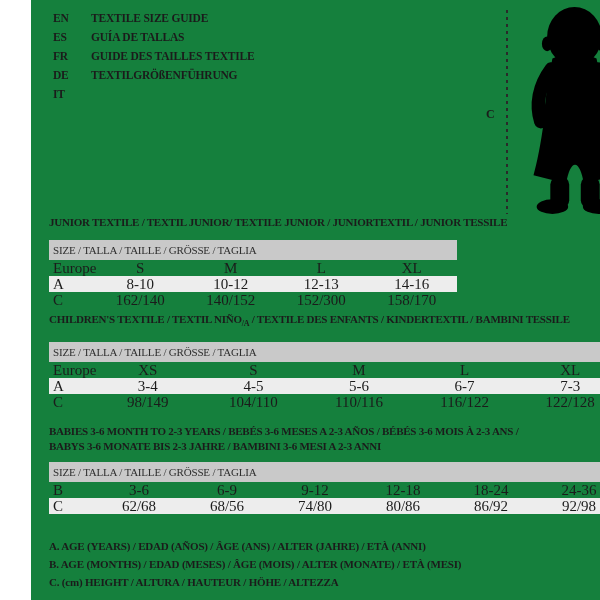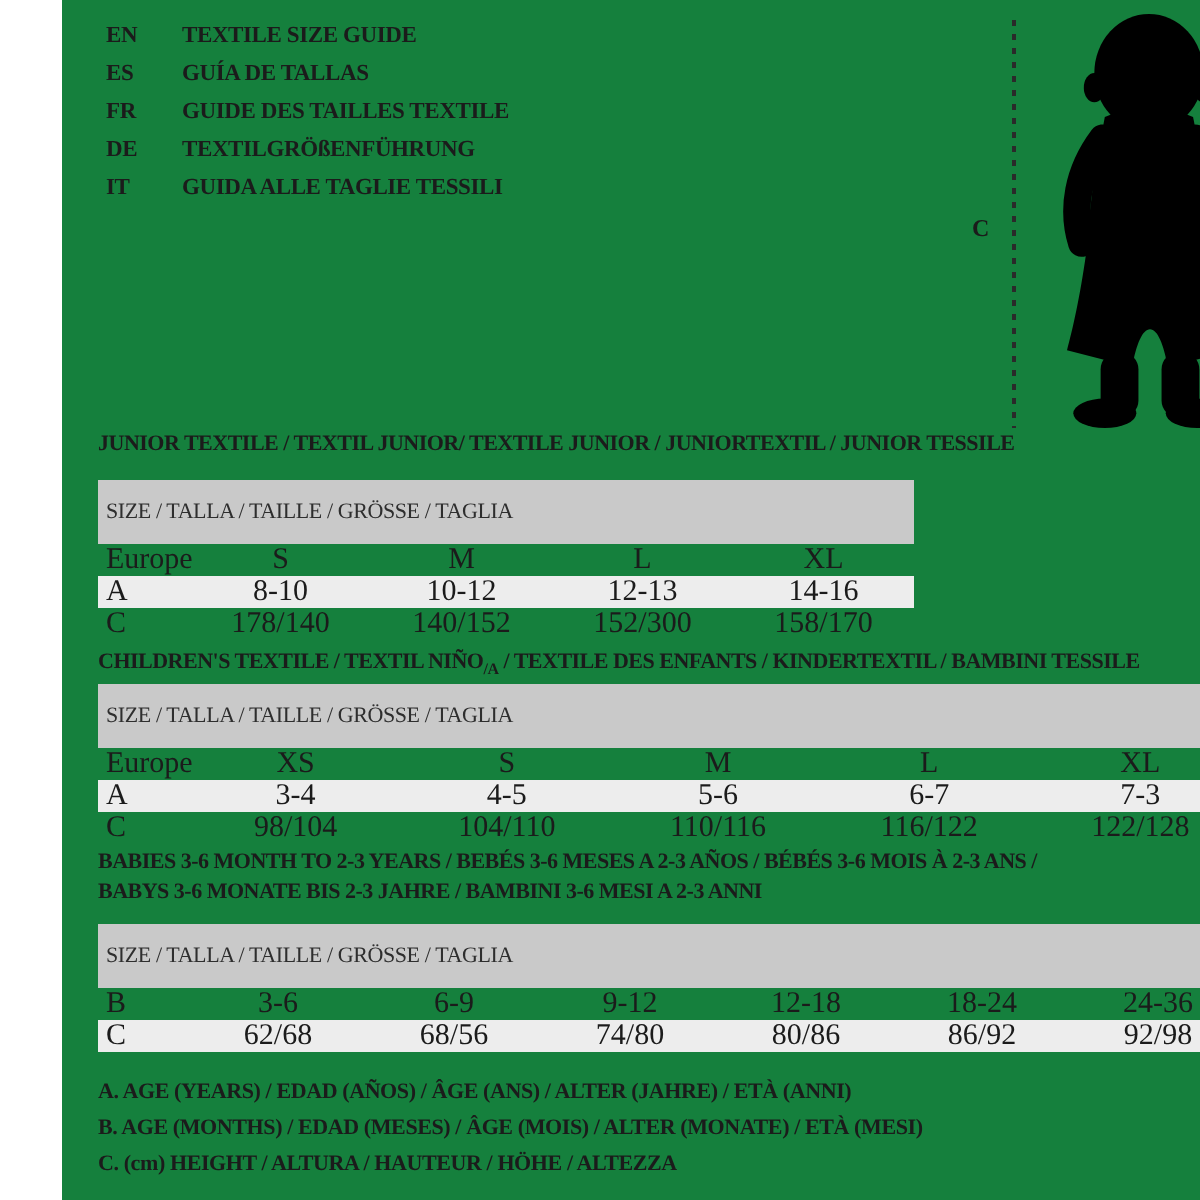--- a/index.html
+++ b/index.html
@@ -23,30 +23,30 @@
   .height-label { position:absolute; left:7px; top:101px; font-weight:bold; font-size:12px; }
   .baby { position:absolute; left:40px; top:0; }
 
   
   .sec-title { position:absolute; left:18px; font-weight:bold; font-size:11px;
                letter-spacing:-0.25px; white-space:nowrap; line-height:15px; }
   .sec-title sub { font-size:8px; vertical-align:sub; }
 
   
   .size-table { position:absolute; left:18px; }
-  .size-bar { height:32px; background:#c9c9c9; display:flex; align-items:center;
+  .size-bar { height:20px; background:#c9c9c9; display:flex; align-items:center;
               padding-left:4px; font-size:11px; color:#2e2e2e; letter-spacing:-0.2px; }
   .trow { display:flex; height:16px; align-items:center; font-size:15px; }
   .trow.shaded { background:#ededed; }
   .tlabel { width:46px; padding-left:4px; box-sizing:border-box; }
   .tcell { flex:1; text-align:center; }
 
   #junior-title   { top:215px; }
   #junior-table   { top:240px; width:408px; }
-  #children-title { top:324px; }
+  #children-title { top:312px; }
   #children-table { top:342px; width:574px; }
   #babies-title   { top:424px; }
   #babies-table   { top:462px; width:574px; }
 
   
   .legend { position:absolute; left:18px; top:537px; font-weight:bold;
             font-size:11px; letter-spacing:-0.2px; line-height:18px; }
 </style>
 </head>
 <body>
@@ -65,21 +65,20 @@
     <div class="lang-row">
       <span class="lang-code">FR</span>
       <span class="lang-label">GUIDE DES TAILLES TEXTILE</span>
     </div>
     <div class="lang-row">
       <span class="lang-code">DE</span>
       <span class="lang-label">TEXTILGRÖßENFÜHRUNG</span>
     </div>
     <div class="lang-row">
       <span class="lang-code">IT</span>
-      <span class="lang-label">GUIDA ALLE TAGLIE TESSILI</span>
     </div>
   </div>
 
   <div class="figure-area">
     <span class="height-label">C</span>
     <div class="height-line"></div>
     <svg class="baby" width="112" height="208" viewBox="0 0 105 198" aria-hidden="true">
       <g fill="#000000">
         <ellipse cx="52" cy="29" rx="26" ry="28"></ellipse>
         <ellipse cx="26" cy="36" rx="5" ry="7"></ellipse>
@@ -108,21 +107,21 @@
     </div>
     <div class="trow shaded">
       <span class="tlabel">A</span>
       <span class="tcell">8-10</span>
       <span class="tcell">10-12</span>
       <span class="tcell">12-13</span>
       <span class="tcell">14-16</span>
     </div>
     <div class="trow">
       <span class="tlabel">C</span>
-      <span class="tcell">178/140</span>
+      <span class="tcell">162/140</span>
       <span class="tcell">140/152</span>
       <span class="tcell">152/300</span>
       <span class="tcell">158/170</span>
     </div>
   </div>
 
   <div class="sec-title" id="children-title"><span>CHILDREN'S TEXTILE / TEXTIL NIÑO</span><sub>/A</sub><span> / TEXTILE DES ENFANTS / KINDERTEXTIL / BAMBINI TESSILE</span></div>
   <div class="size-table" id="children-table">
     <div class="size-bar">SIZE / TALLA / TAILLE / GRÖSSE / TAGLIA</div>
     <div class="trow">
@@ -136,21 +135,21 @@
     <div class="trow shaded">
       <span class="tlabel">A</span>
       <span class="tcell">3-4</span>
       <span class="tcell">4-5</span>
       <span class="tcell">5-6</span>
       <span class="tcell">6-7</span>
       <span class="tcell">7-3</span>
     </div>
     <div class="trow">
       <span class="tlabel">C</span>
-      <span class="tcell">98/104</span>
+      <span class="tcell">98/149</span>
       <span class="tcell">104/110</span>
       <span class="tcell">110/116</span>
       <span class="tcell">116/122</span>
       <span class="tcell">122/128</span>
     </div>
   </div>
 
   <div class="sec-title" id="babies-title">
     <div>BABIES 3-6 MONTH TO 2-3 YEARS / BEBÉS 3-6 MESES A 2-3 AÑOS / BÉBÉS 3-6 MOIS À 2-3 ANS /</div>
     <div>BABYS 3-6 MONATE BIS 2-3 JAHRE / BAMBINI 3-6 MESI A 2-3 ANNI</div>

